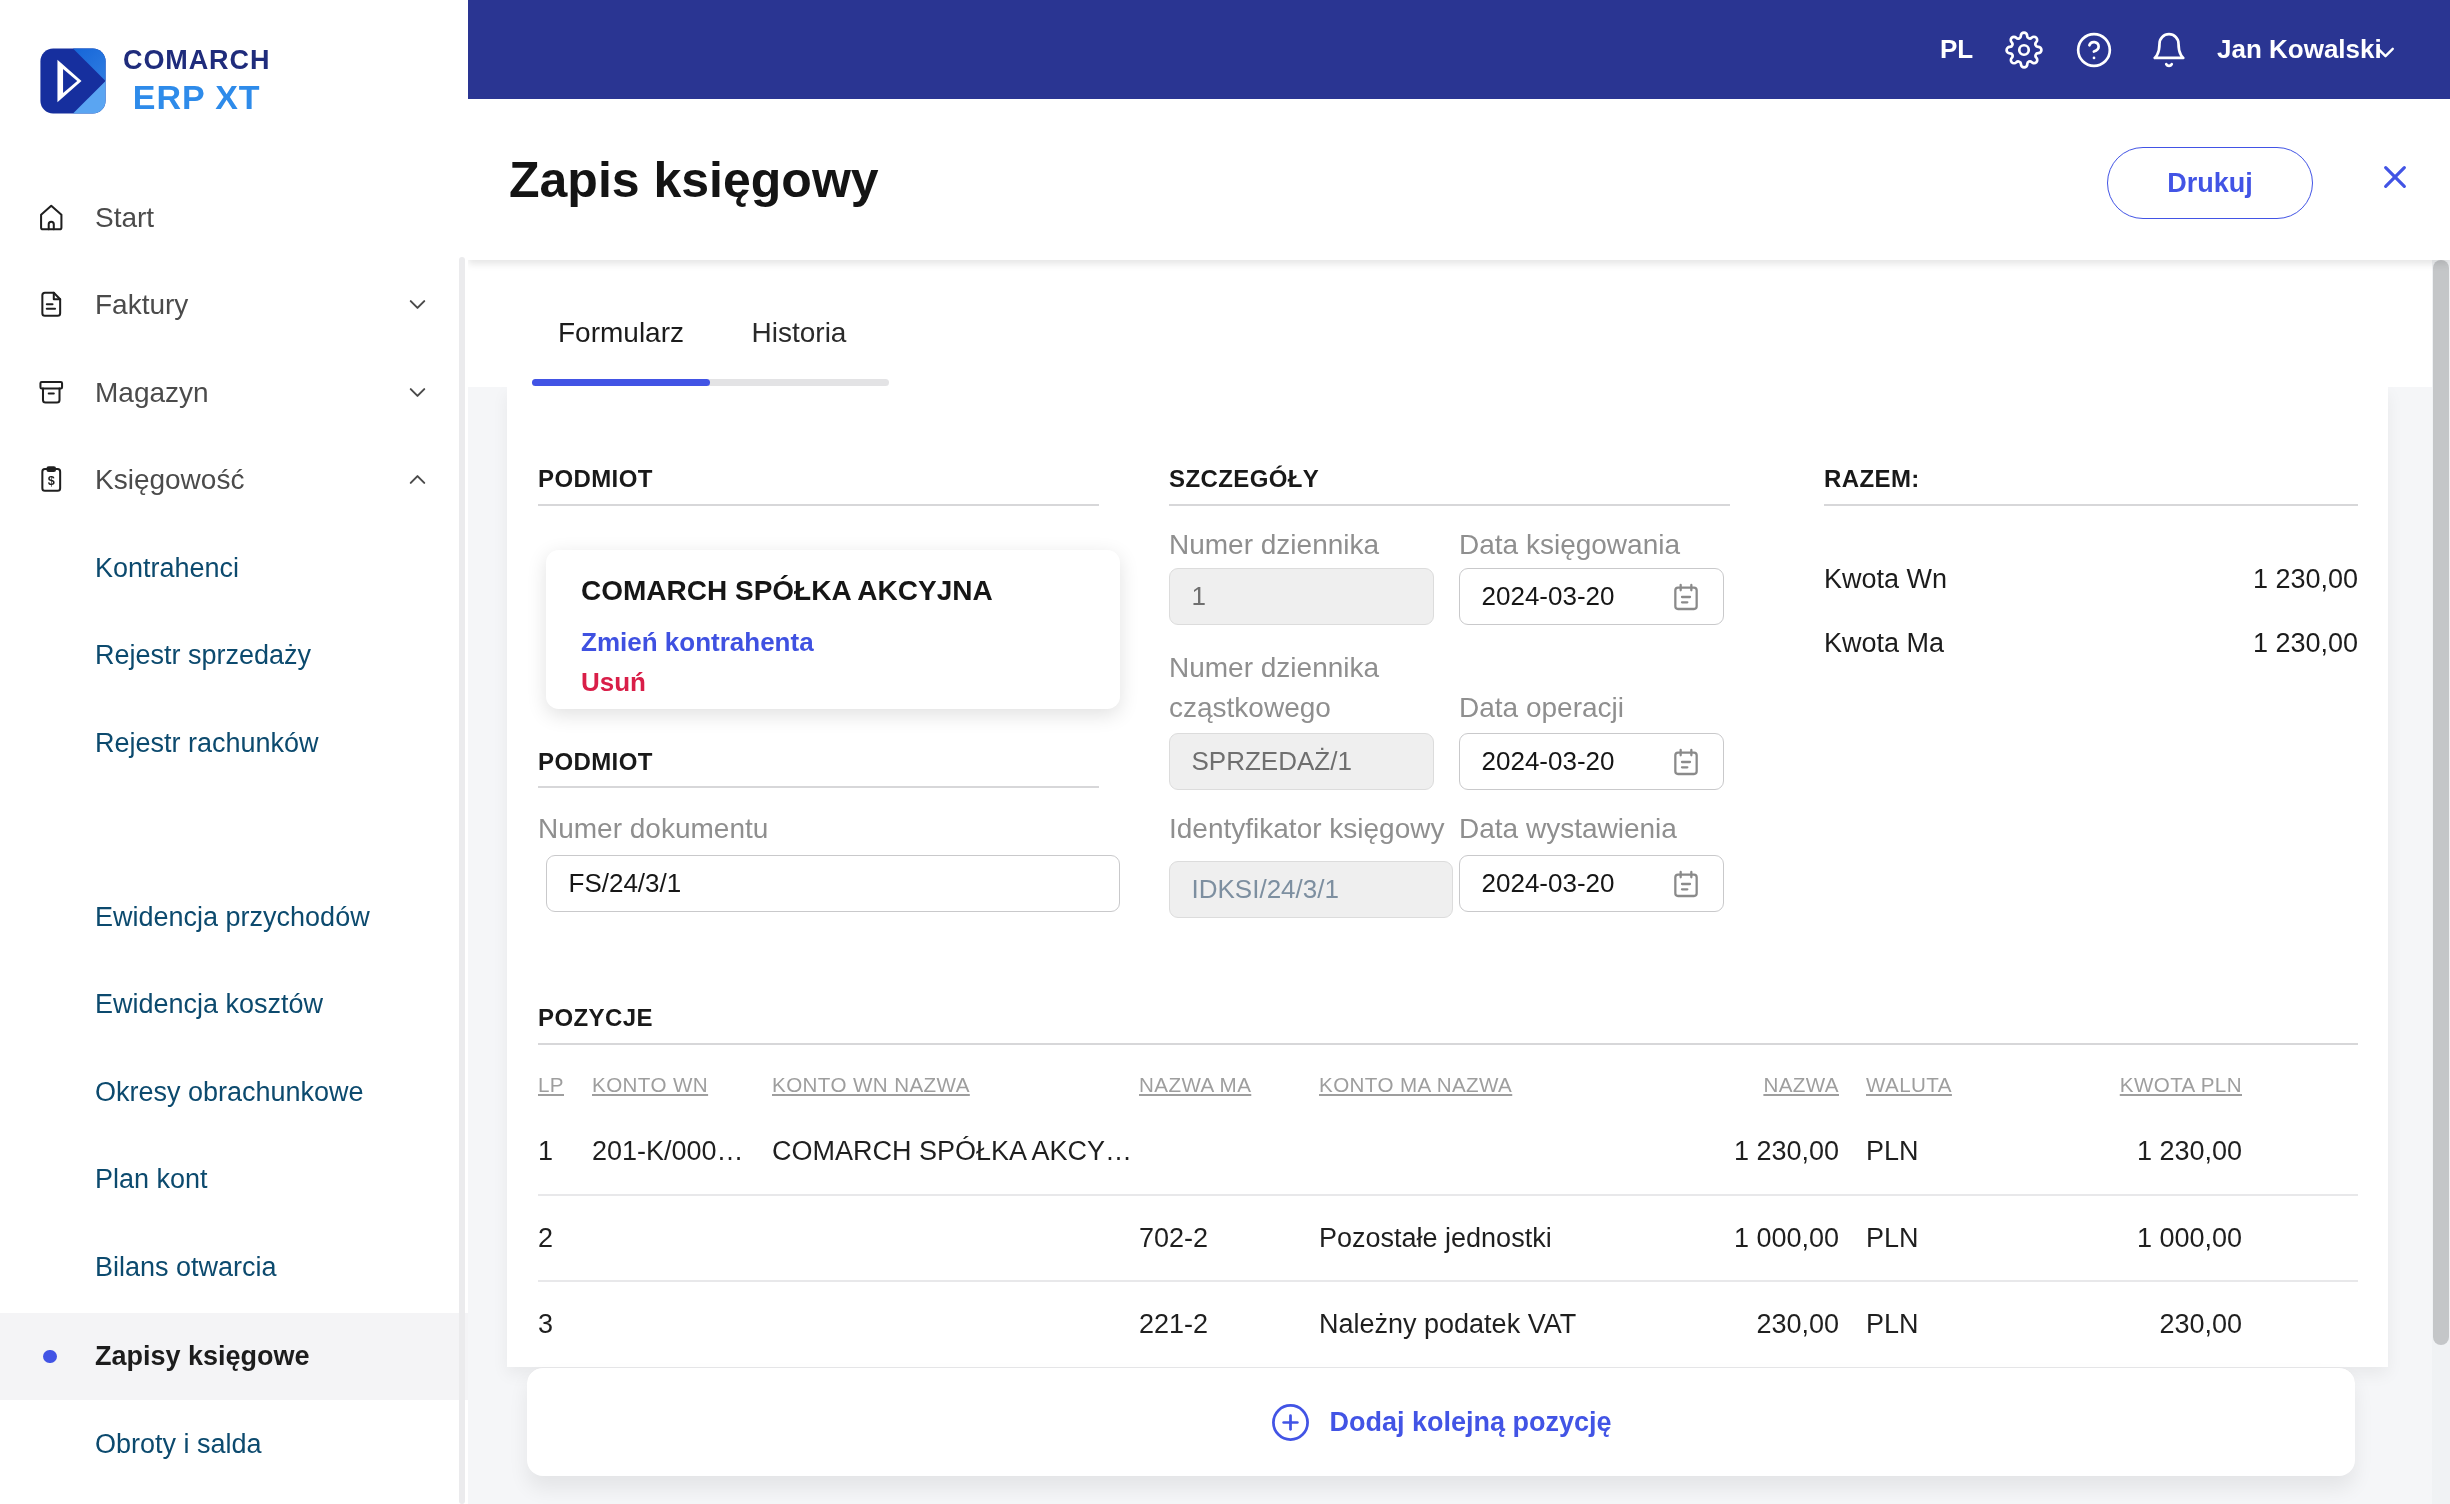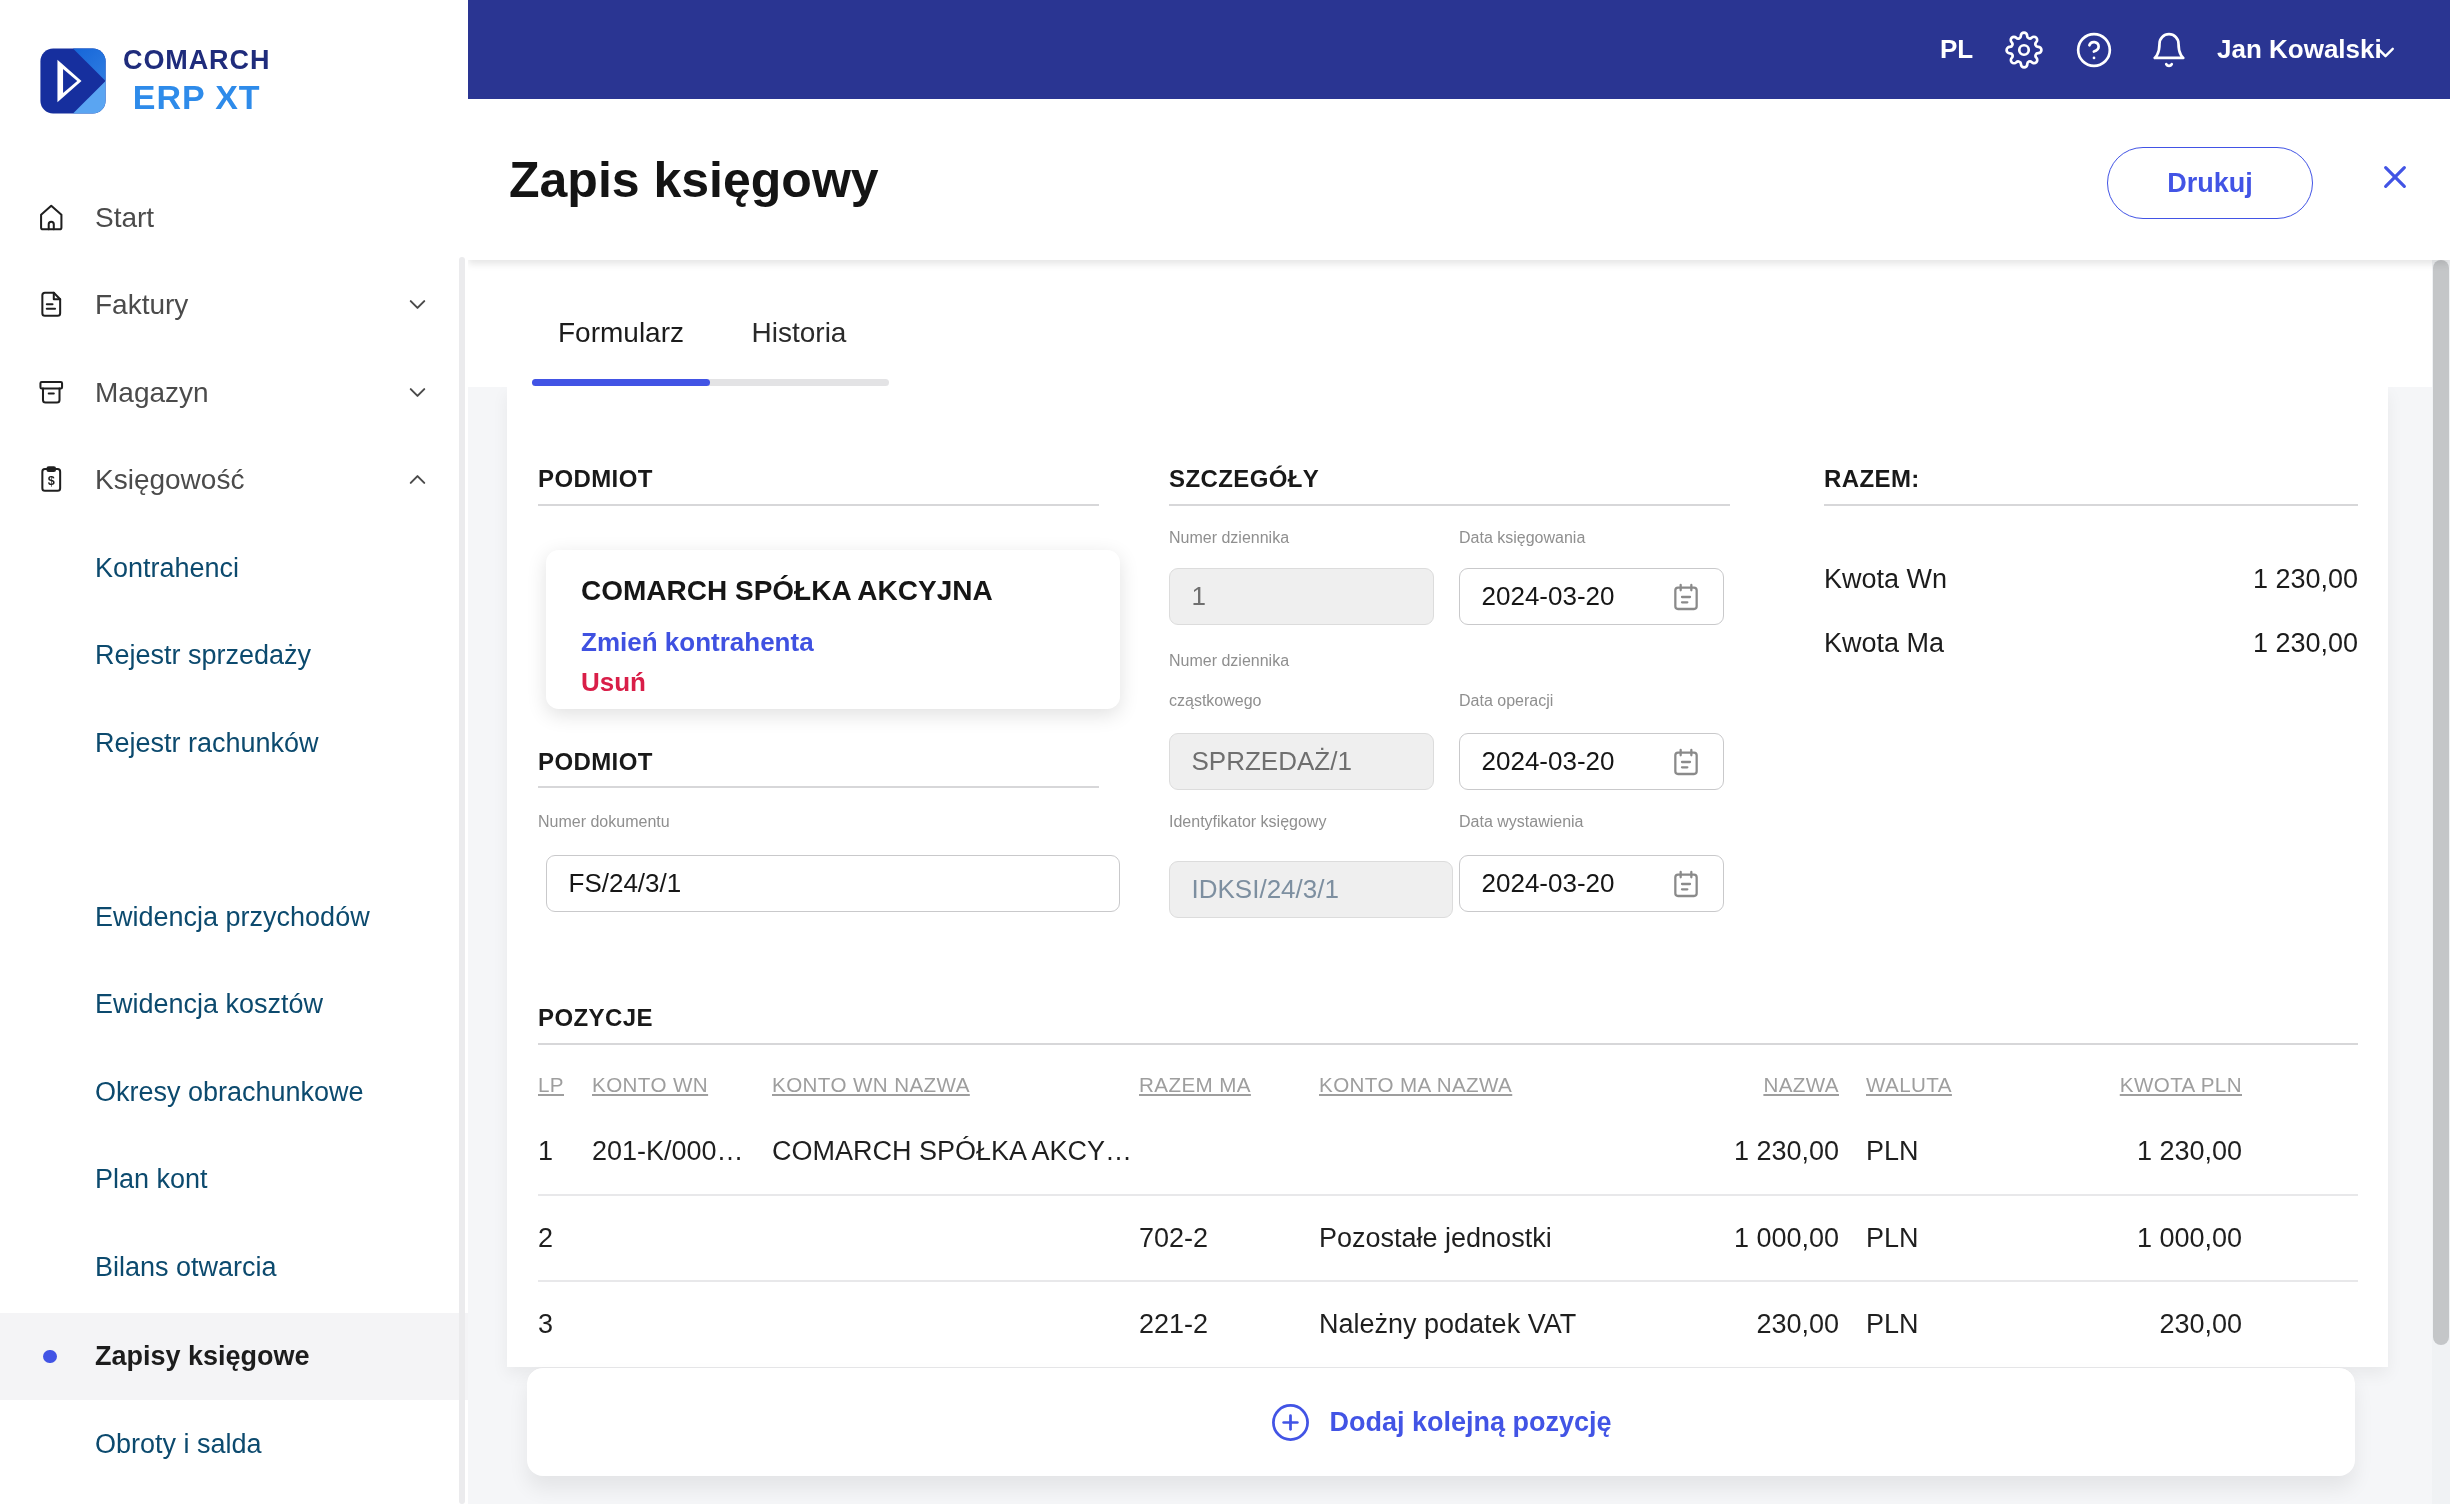--- a/index.html
+++ b/index.html
@@ -56,21 +56,21 @@
   .sec-rule { position:absolute; height:1.8px; background:#d7d7d9; }
 
   
   .contractor-card { position:absolute; left:39px; top:163px; width:574px; height:159px; background:#fff; border-radius:12.6px; box-shadow:0 5.4px 20px rgba(0,0,0,.12); cursor:pointer; }
   .cc-name { position:absolute; left:35px; top:25px; font-size:28px; font-weight:bold; color:#161616; }
   .cc-link { position:absolute; left:35px; font-size:26px; font-weight:bold; cursor:pointer; }
   .cc-change { top:77px; color:#3f51e1; }
   .cc-remove { top:117px; color:#d91e48; }
 
   
-  .f-label { position:absolute; font-size:16px; color:#8f8f8f; }
+  .f-label { position:absolute; font-size:28px; color:#8f8f8f; }
   .f-input { position:absolute; height:57px; border:1.8px solid #c9c9cb; border-radius:9px; background:#fff; display:flex; align-items:center; padding:0 21.5px; font-size:26px; color:#161616; }
   .f-input.disabled { background:#efefef; border-color:#dcdcdc; color:#6f6f6f; }
   .f-input.id-val { color:#7d8fa0; }
   .f-date { justify-content:space-between; cursor:pointer; }
   .cal-ic { width:32px; height:32px; flex:0 0 auto; }
 
   
   .rz-row { position:absolute; left:1317px; width:534px; font-size:27px; color:#1c1c1c; }
   .rz-val { position:absolute; right:0; top:0; }
 
@@ -324,21 +324,21 @@
         <span class="rz-val">1 230,00</span>
       </div>
 
       <div class="sec-head" style="left:31px; top:617px;">POZYCJE</div>
       <div class="sec-rule" style="left:31px; top:656px; width:1820px;"></div>
 
       <div class="tbl-head">
         <span class="cell c-lp">LP</span>
         <span class="cell c-kwn">KONTO WN</span>
         <span class="cell c-kwnn">KONTO WN NAZWA</span>
-        <span class="cell c-kma">RAZEM MA</span>
+        <span class="cell c-kma">NAZWA MA</span>
         <span class="cell c-kman">KONTO MA NAZWA</span>
         <span class="cell c-kw">NAZWA</span>
         <span class="cell c-wal">WALUTA</span>
         <span class="cell c-kpln">KWOTA PLN</span>
       </div>
 
       <div class="tbl-row" style="top:722px;">
         <span class="cell c-lp">1</span>
         <span class="cell c-kwn">201-K/000…</span>
         <span class="cell c-kwnn">COMARCH SPÓŁKA AKCY…</span>

